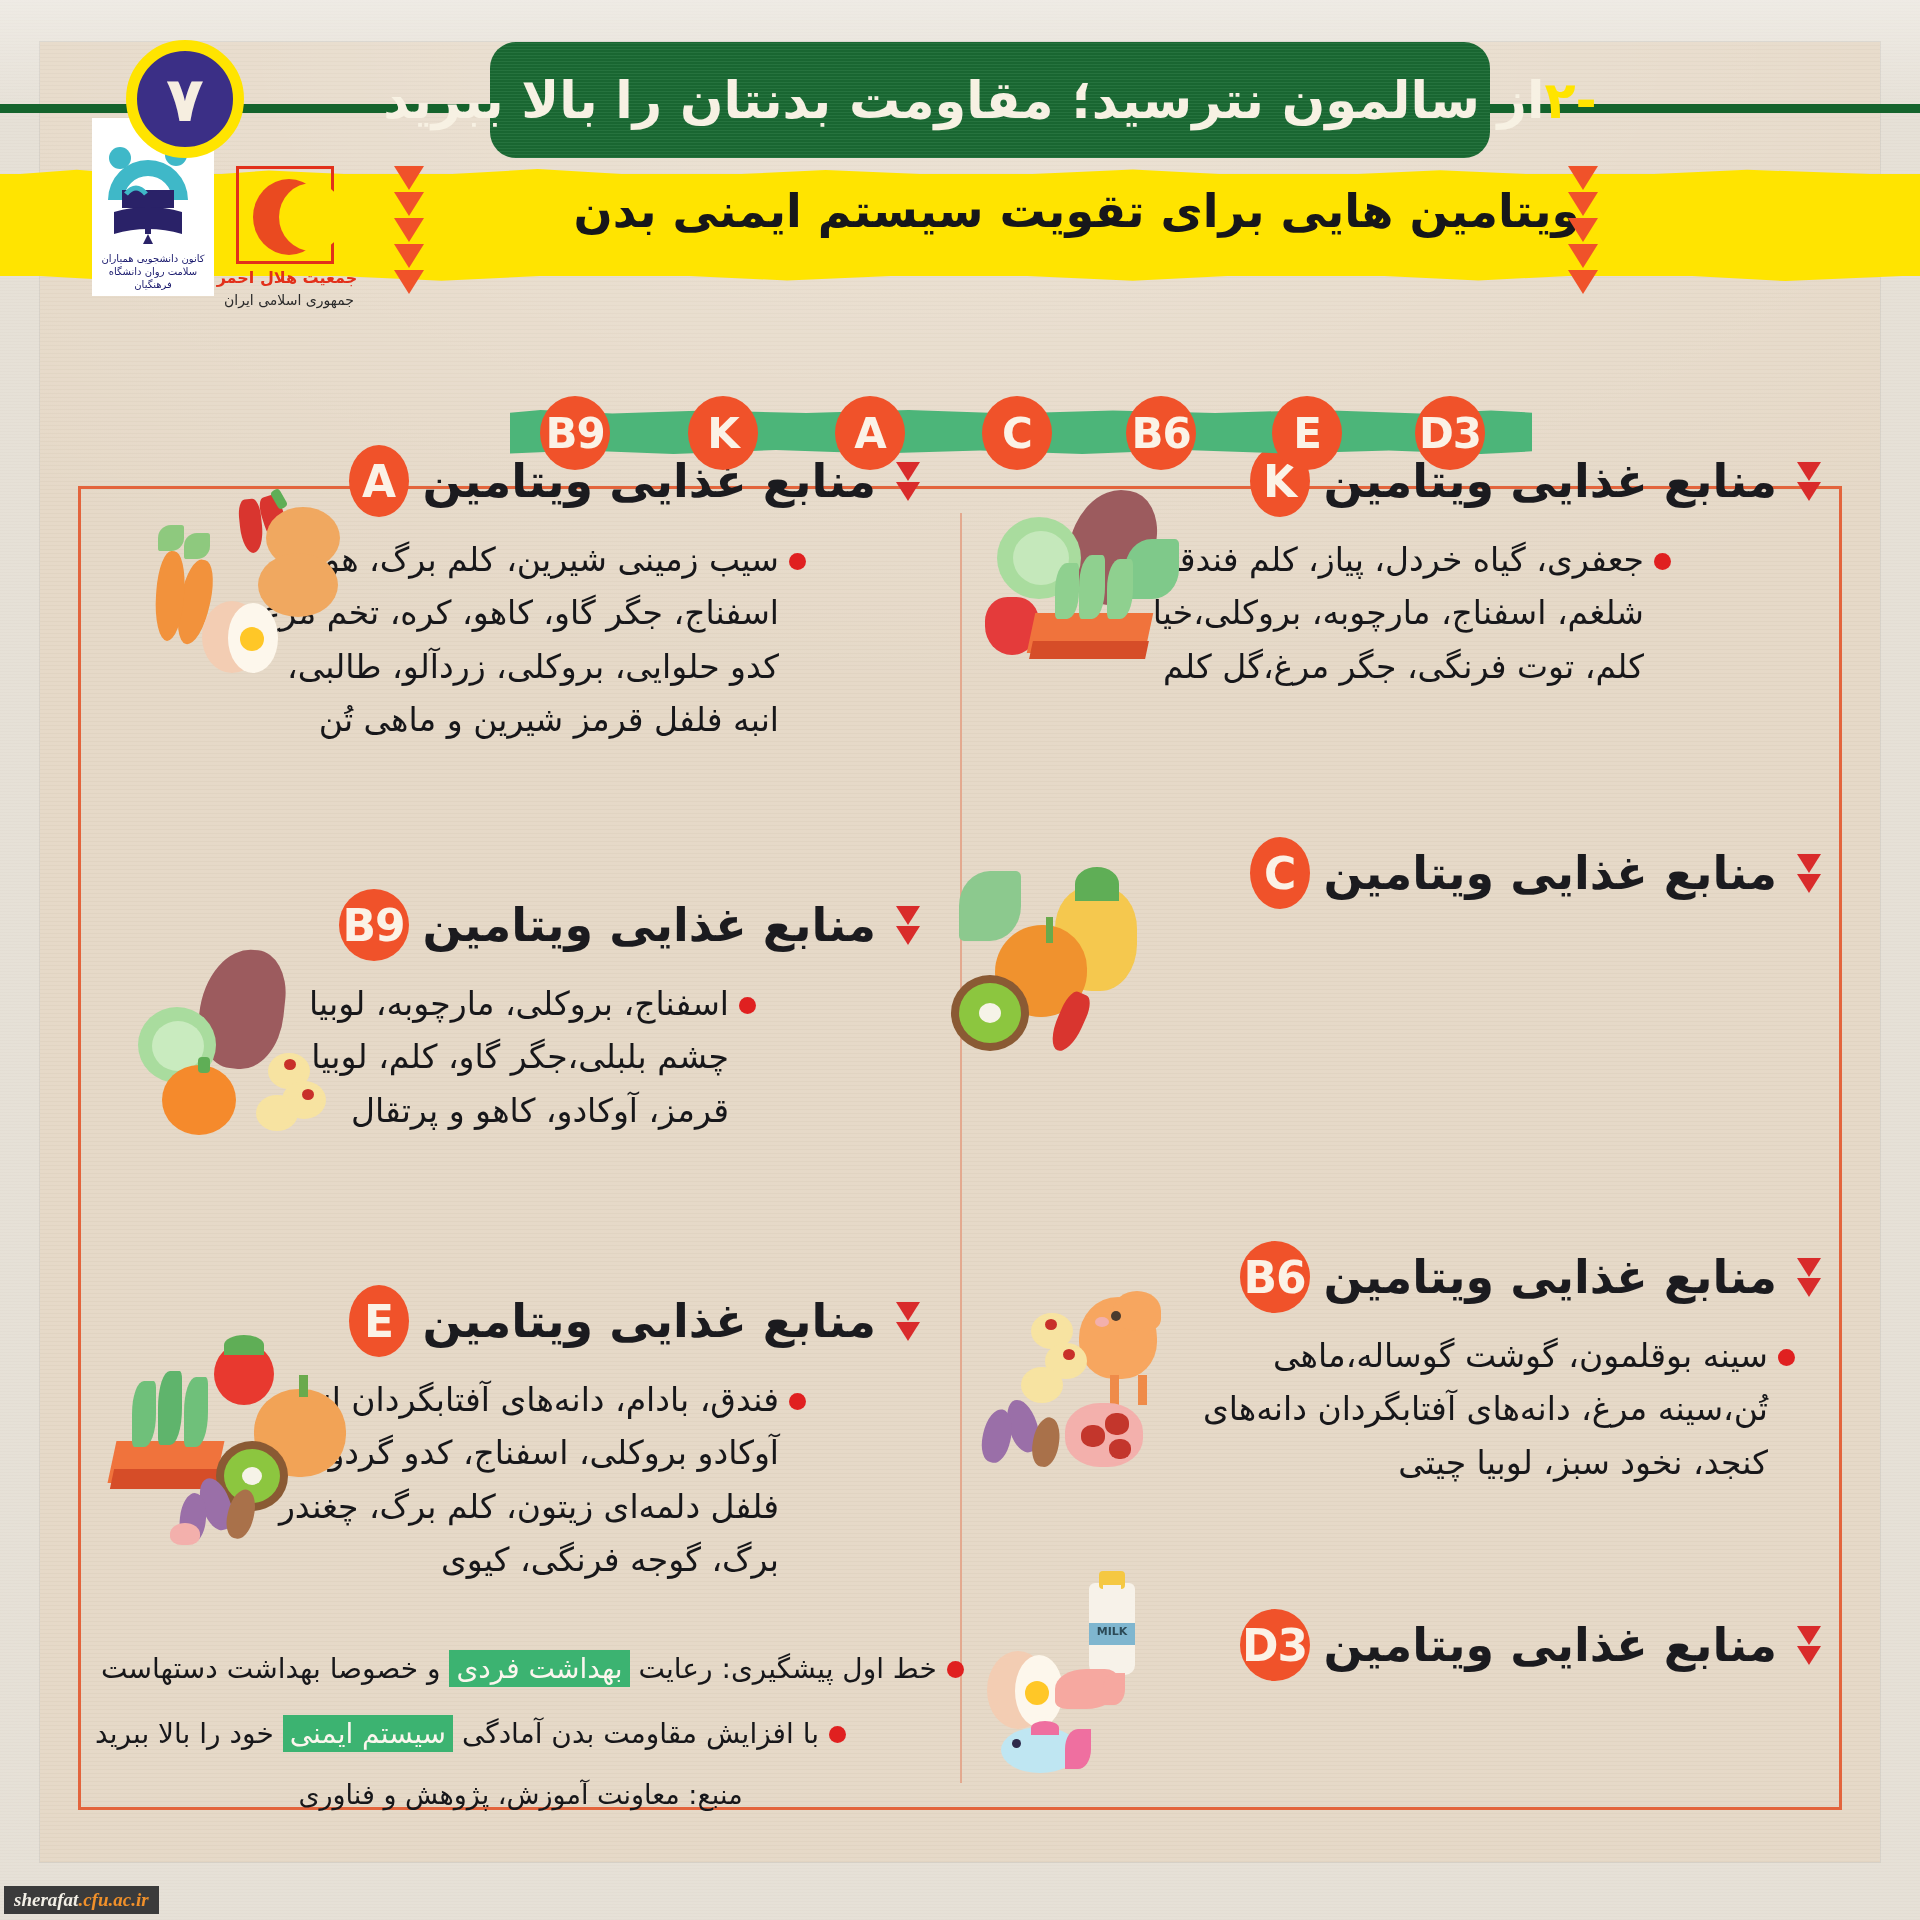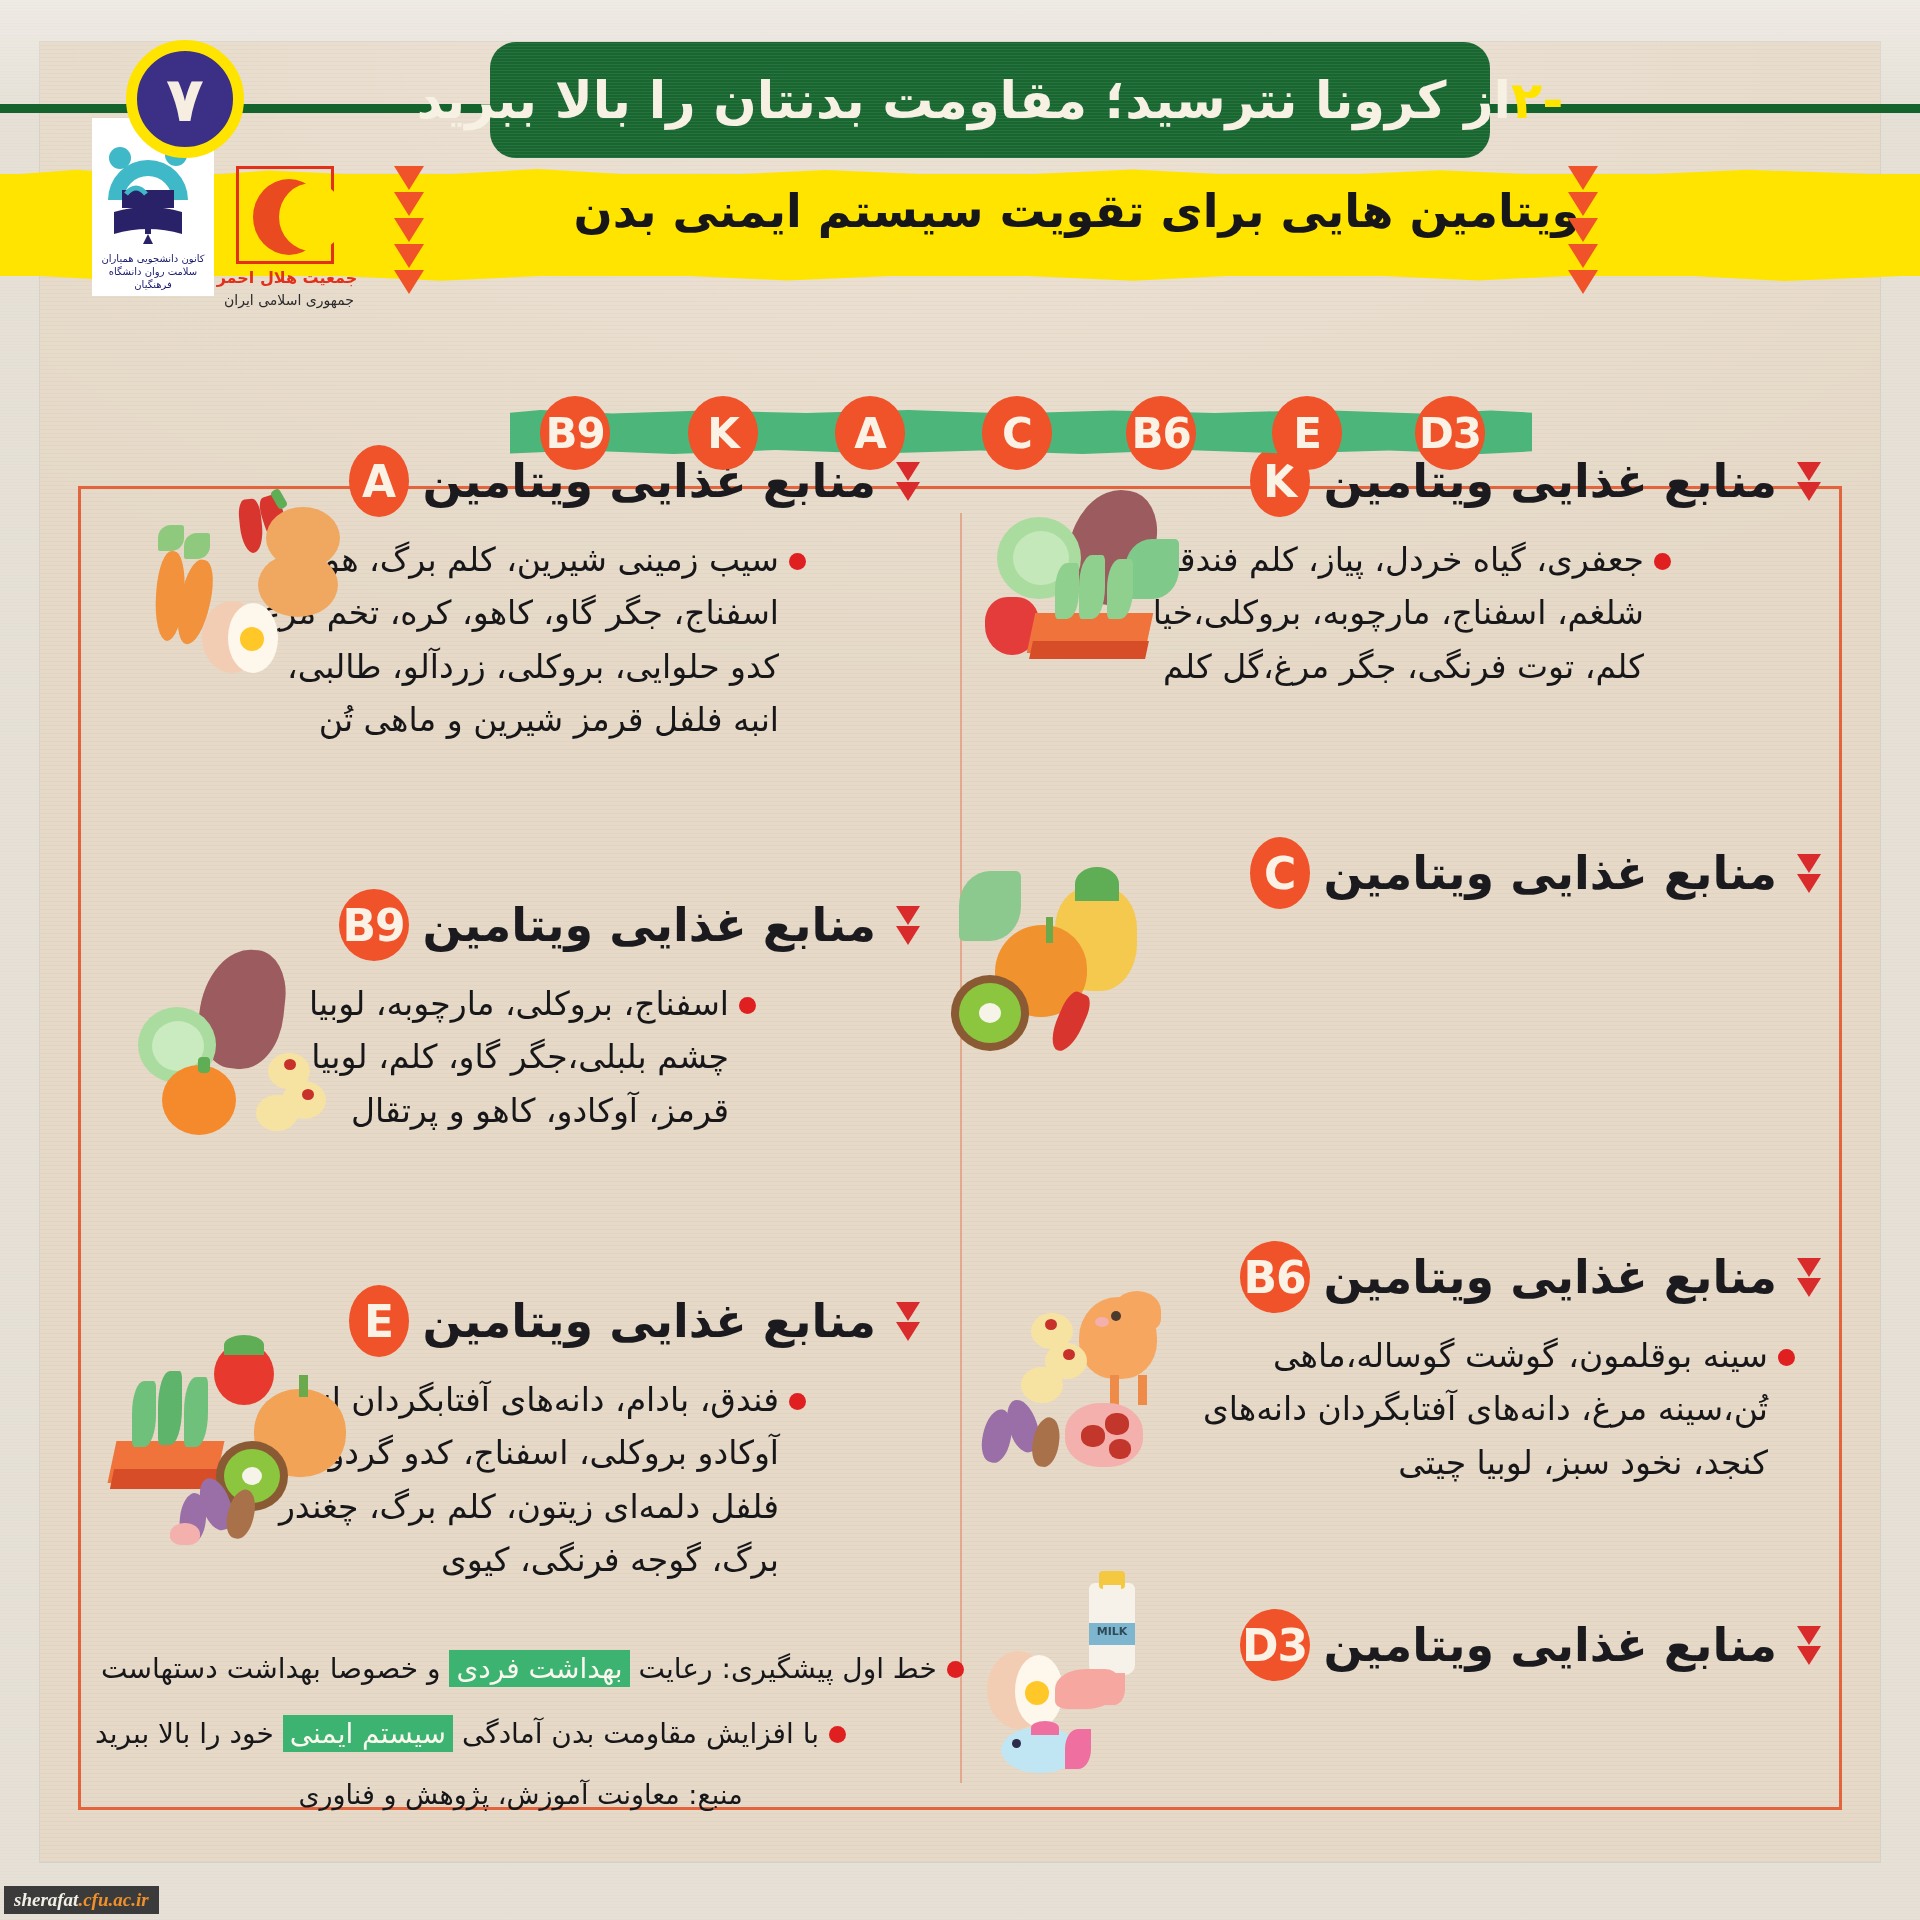--- a/index.html
+++ b/index.html
@@ -268,21 +268,21 @@
 </head>
 <body>
 
 <div class="page">
   <div class="inner-sheet"></div>
 
   <div class="green-rule"></div>
 
   <div class="title-pill">
     <div class="t">
-      <span class="num">-۲</span><span>از کرونا نترسید؛ مقاومت بدنتان را بالا ببرید</span>
+      <span class="num">-۲</span><span>از سالمون نترسید؛ مقاومت بدنتان را بالا ببرید</span>
     </div>
   </div>
 
   <div class="page-badge">۷</div>
 
   <div class="yellow-band"></div>
   <div class="band-text">ویتامین هایی برای تقویت سیستم ایمنی بدن</div>
 
   <div class="chev-col" style="right:322px; top:166px;">
     <div class="chev"></div>

